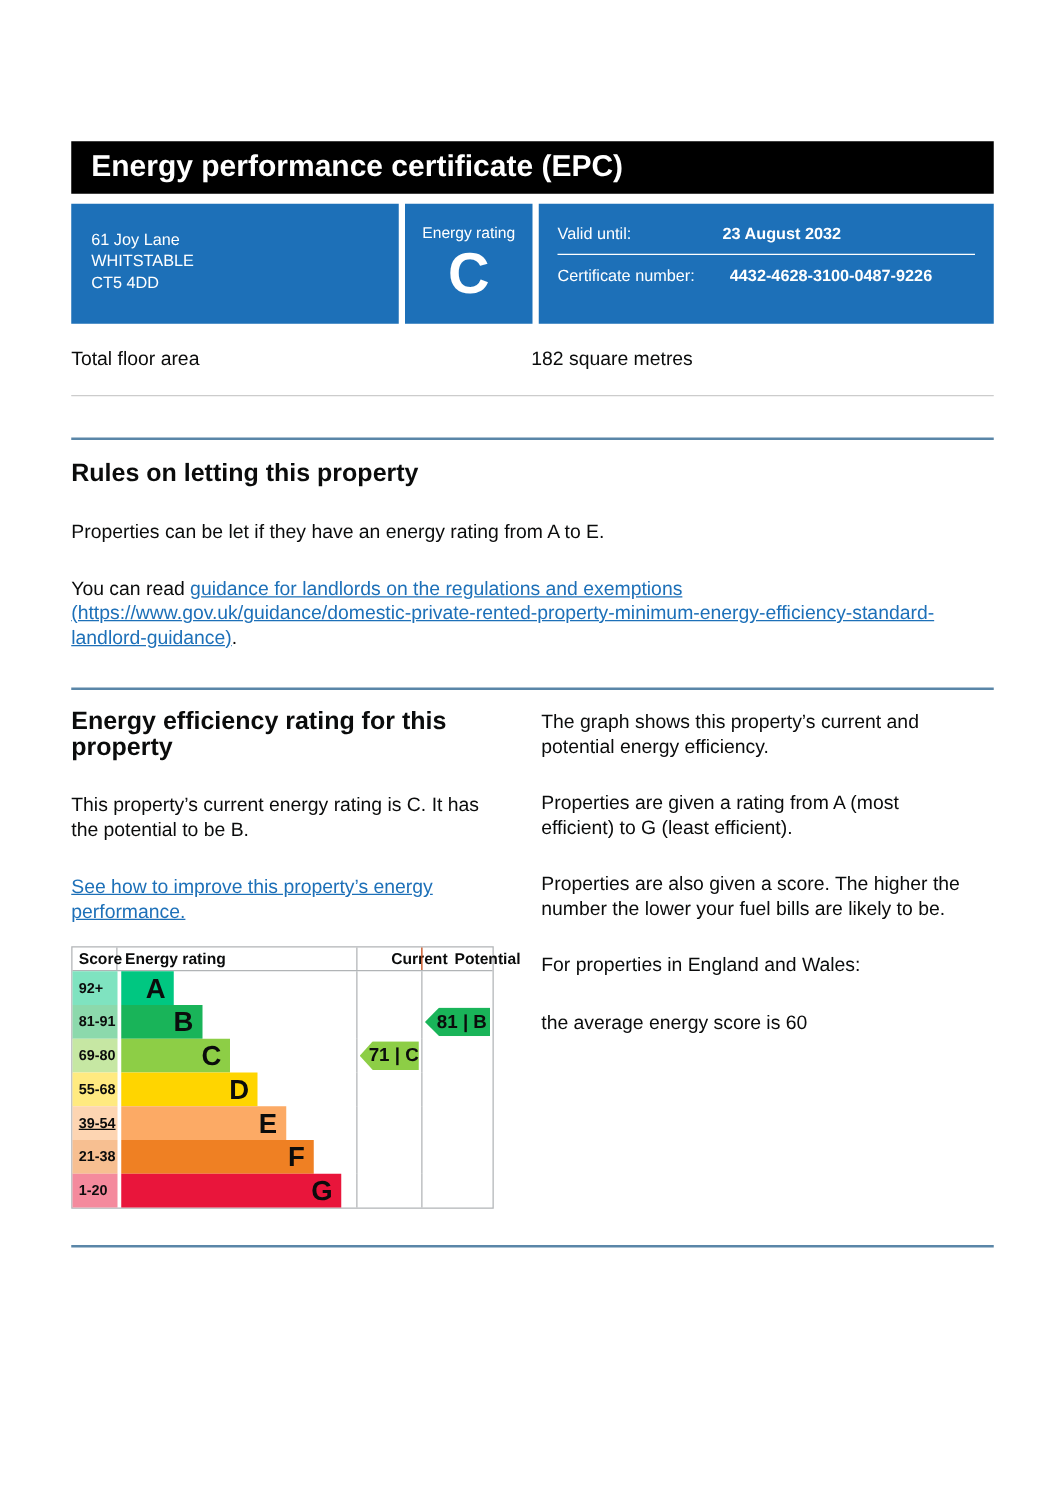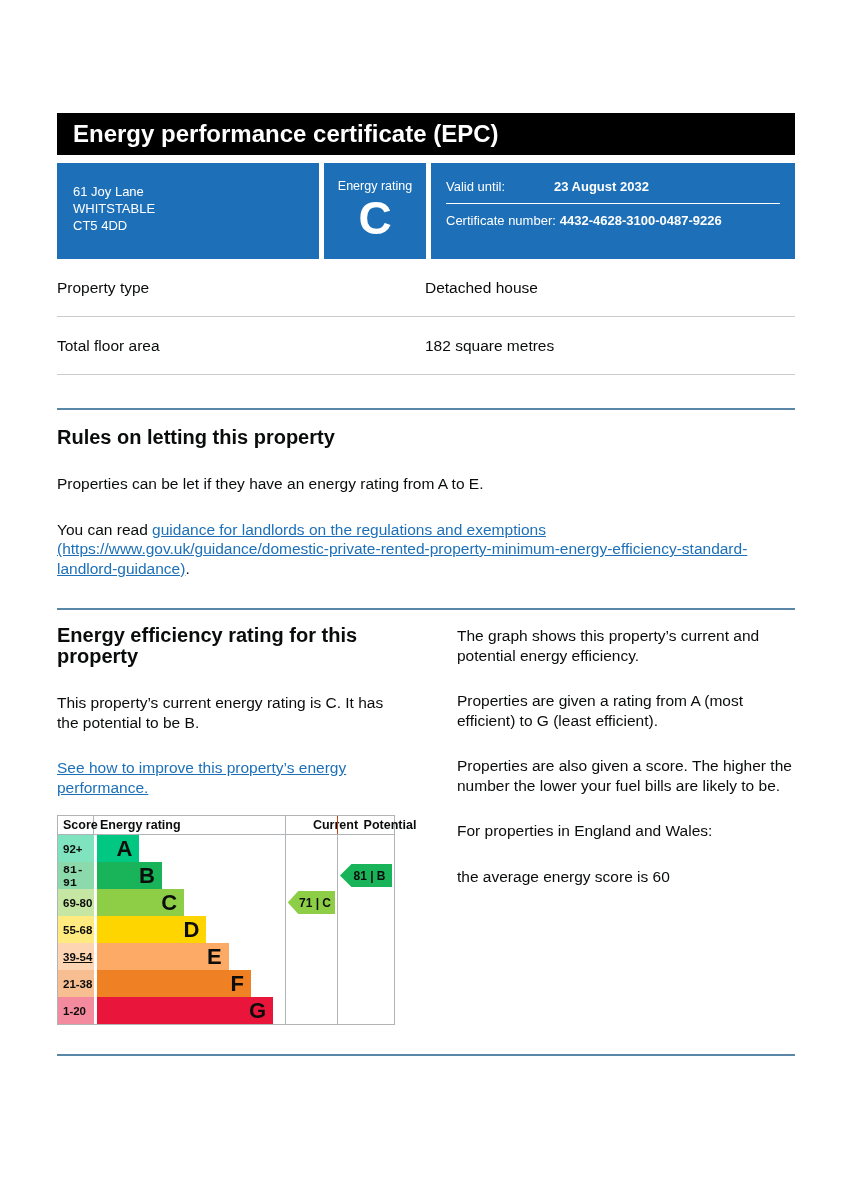--- a/index.html
+++ b/index.html
@@ -22,21 +22,21 @@
   }
 
   
   .summary-panel { display: flex; gap: 5px; margin-top: 8px; height: 96px; border-radius: 12px; }
   .summary-box { background: #1d70b8; color: #ffffff; }
   .address-box { width: 262px; padding: 20px 16px; font-size: 13px; line-height: 17px; }
   .rating-box { width: 102px; text-align: center; padding-top: 16px; }
   .rating-box .rating-label { font-size: 12.5px; }
   .rating-box .rating-letter { font-size: 46px; font-weight: bold; line-height: 46px; margin-top: 2px; }
   .cert-box { flex: 1; padding: 16px 15px 0 15px; font-size: 13px; }
-  .cert-row { display: flex; line-height: 16px; }
+  .cert-row { display: flex; line-height: 16px; gap: 24px; }
   .cert-row .cert-label { display: inline-block; min-width: 108px; }
   .cert-row .cert-value { font-weight: bold; }
   .cert-divider { border: 0; border-top: 1px solid #ffffff; margin: 8px 0 9px 0; }
 
   
   .detail-row {
     display: flex; padding: 19px 0;
     border-bottom: 1px solid #cccccc;
     font-size: 15.5px; line-height: 19px;
   }
@@ -45,21 +45,21 @@
   .blue-rule { height: 2px; background: #5a86a8; border: 0; }
   .rule-1 { margin-top: 33px; }
   .rule-2 { margin-top: 30px; }
   .rule-3 { margin-top: 29px; }
 
   h2.section-heading { font-size: 20px; font-weight: bold; line-height: 21px; margin-top: 17px; }
   p.body-text { font-size: 15.5px; line-height: 19.5px; margin-top: 26px; }
   a.doc-link { color: #1d70b8; text-decoration: underline; }
 
   
-  .two-col { display: flex; gap: 62px; margin-top: 15px; }
+  .two-col { display: flex; gap: 38px; margin-top: 15px; }
   .col-left { width: 338px; }
   .col-right { width: 338px; }
   .col-left h2.section-heading { margin-top: 0; }
   .col-right p.body-text:first-child { margin-top: 1px; }
   .avg-lines { font-size: 15.5px; line-height: 19.5px; margin-top: 26px; }
 
   
   .epc-chart { margin-top: 18px; border: 1px solid #b1b4b6; background: #ffffff; }
   .chart-header { display: flex; height: 19px; border-bottom: 1px solid #b1b4b6;
                   font-size: 12.5px; font-weight: bold; }
@@ -74,21 +74,21 @@
                 display: flex; align-items: center; }
   .rating-cell { flex: 1; padding-left: 3px; }
   .band-bar { height: 100%; display: flex; align-items: center; justify-content: flex-end;
               padding-right: 7px; font-weight: bold; font-size: 22px; color: #0b0c0c; }
   .pointer-cell { width: 52px; border-left: 1px solid #b1b4b6;
                   display: flex; align-items: center; justify-content: center; }
   .pointer-cell.potential { width: 57px; }
   .epc-arrow { height: 23px; width: 93%;
                clip-path: polygon(0 50%, 22% 0, 100% 0, 100% 100%, 22% 100%);
                display: flex; align-items: center; justify-content: center;
-               padding-left: 7px; font-size: 12px; font-weight: bold; color: #0b0c0c; }
+               padding-left: 7px; font-size: 15px; font-weight: bold; color: #0b0c0c; }
 </style>
 </head>
 <body>
 
 <div class="content">
 
   <div class="epc-titlebar">Energy performance certificate (EPC)</div>
 
   <div class="summary-panel">
     <div class="summary-box address-box">
@@ -107,24 +107,20 @@
       </div>
       <hr class="cert-divider">
       <div class="cert-row">
         <span class="cert-label" style="min-width:0; margin-right:4px;">Certificate number:</span>
         <span class="cert-value">4432-4628-3100-0487-9226</span>
       </div>
     </div>
   </div>
 
   <div>
-    <div class="detail-row">
-      <div class="detail-label">Property type</div>
-      <div class="detail-value">Detached house</div>
-    </div>
     <div class="detail-row">
       <div class="detail-label">Total floor area</div>
       <div class="detail-value">182 square metres</div>
     </div>
   </div>
 
   <hr class="blue-rule rule-1">
 
   <section>
     <h2 class="section-heading">Rules on letting this property</h2>
@@ -150,21 +146,21 @@
         <div id="epc-chart-rows">
             <div class="chart-row">
               <div class="score-cell" style="background: rgb(127, 227, 192);">92+</div>
               <div class="rating-cell">
                 <div class="band-bar" style="background: rgb(0, 199, 129); width: 22.6%;">A</div>
               </div>
               <div class="pointer-cell current"></div>
               <div class="pointer-cell potential"></div>
             </div>
             <div class="chart-row">
-              <div class="score-cell" style="background: rgb(140, 217, 172); font-family: Liberation Mono, monospace;">81-91</div>
+              <div class="score-cell" style="background: rgb(140, 217, 172);">81-91</div>
               <div class="rating-cell">
                 <div class="band-bar" style="background: rgb(25, 180, 89); width: 34.45%;">B</div>
               </div>
               <div class="pointer-cell current"></div>
               <div class="pointer-cell potential">
                 <div class="epc-arrow" style="background: rgb(25, 180, 89);">81 | B</div>
               </div>
             </div>
             <div class="chart-row">
               <div class="score-cell" style="background: rgb(198, 231, 163);">69-80</div>

